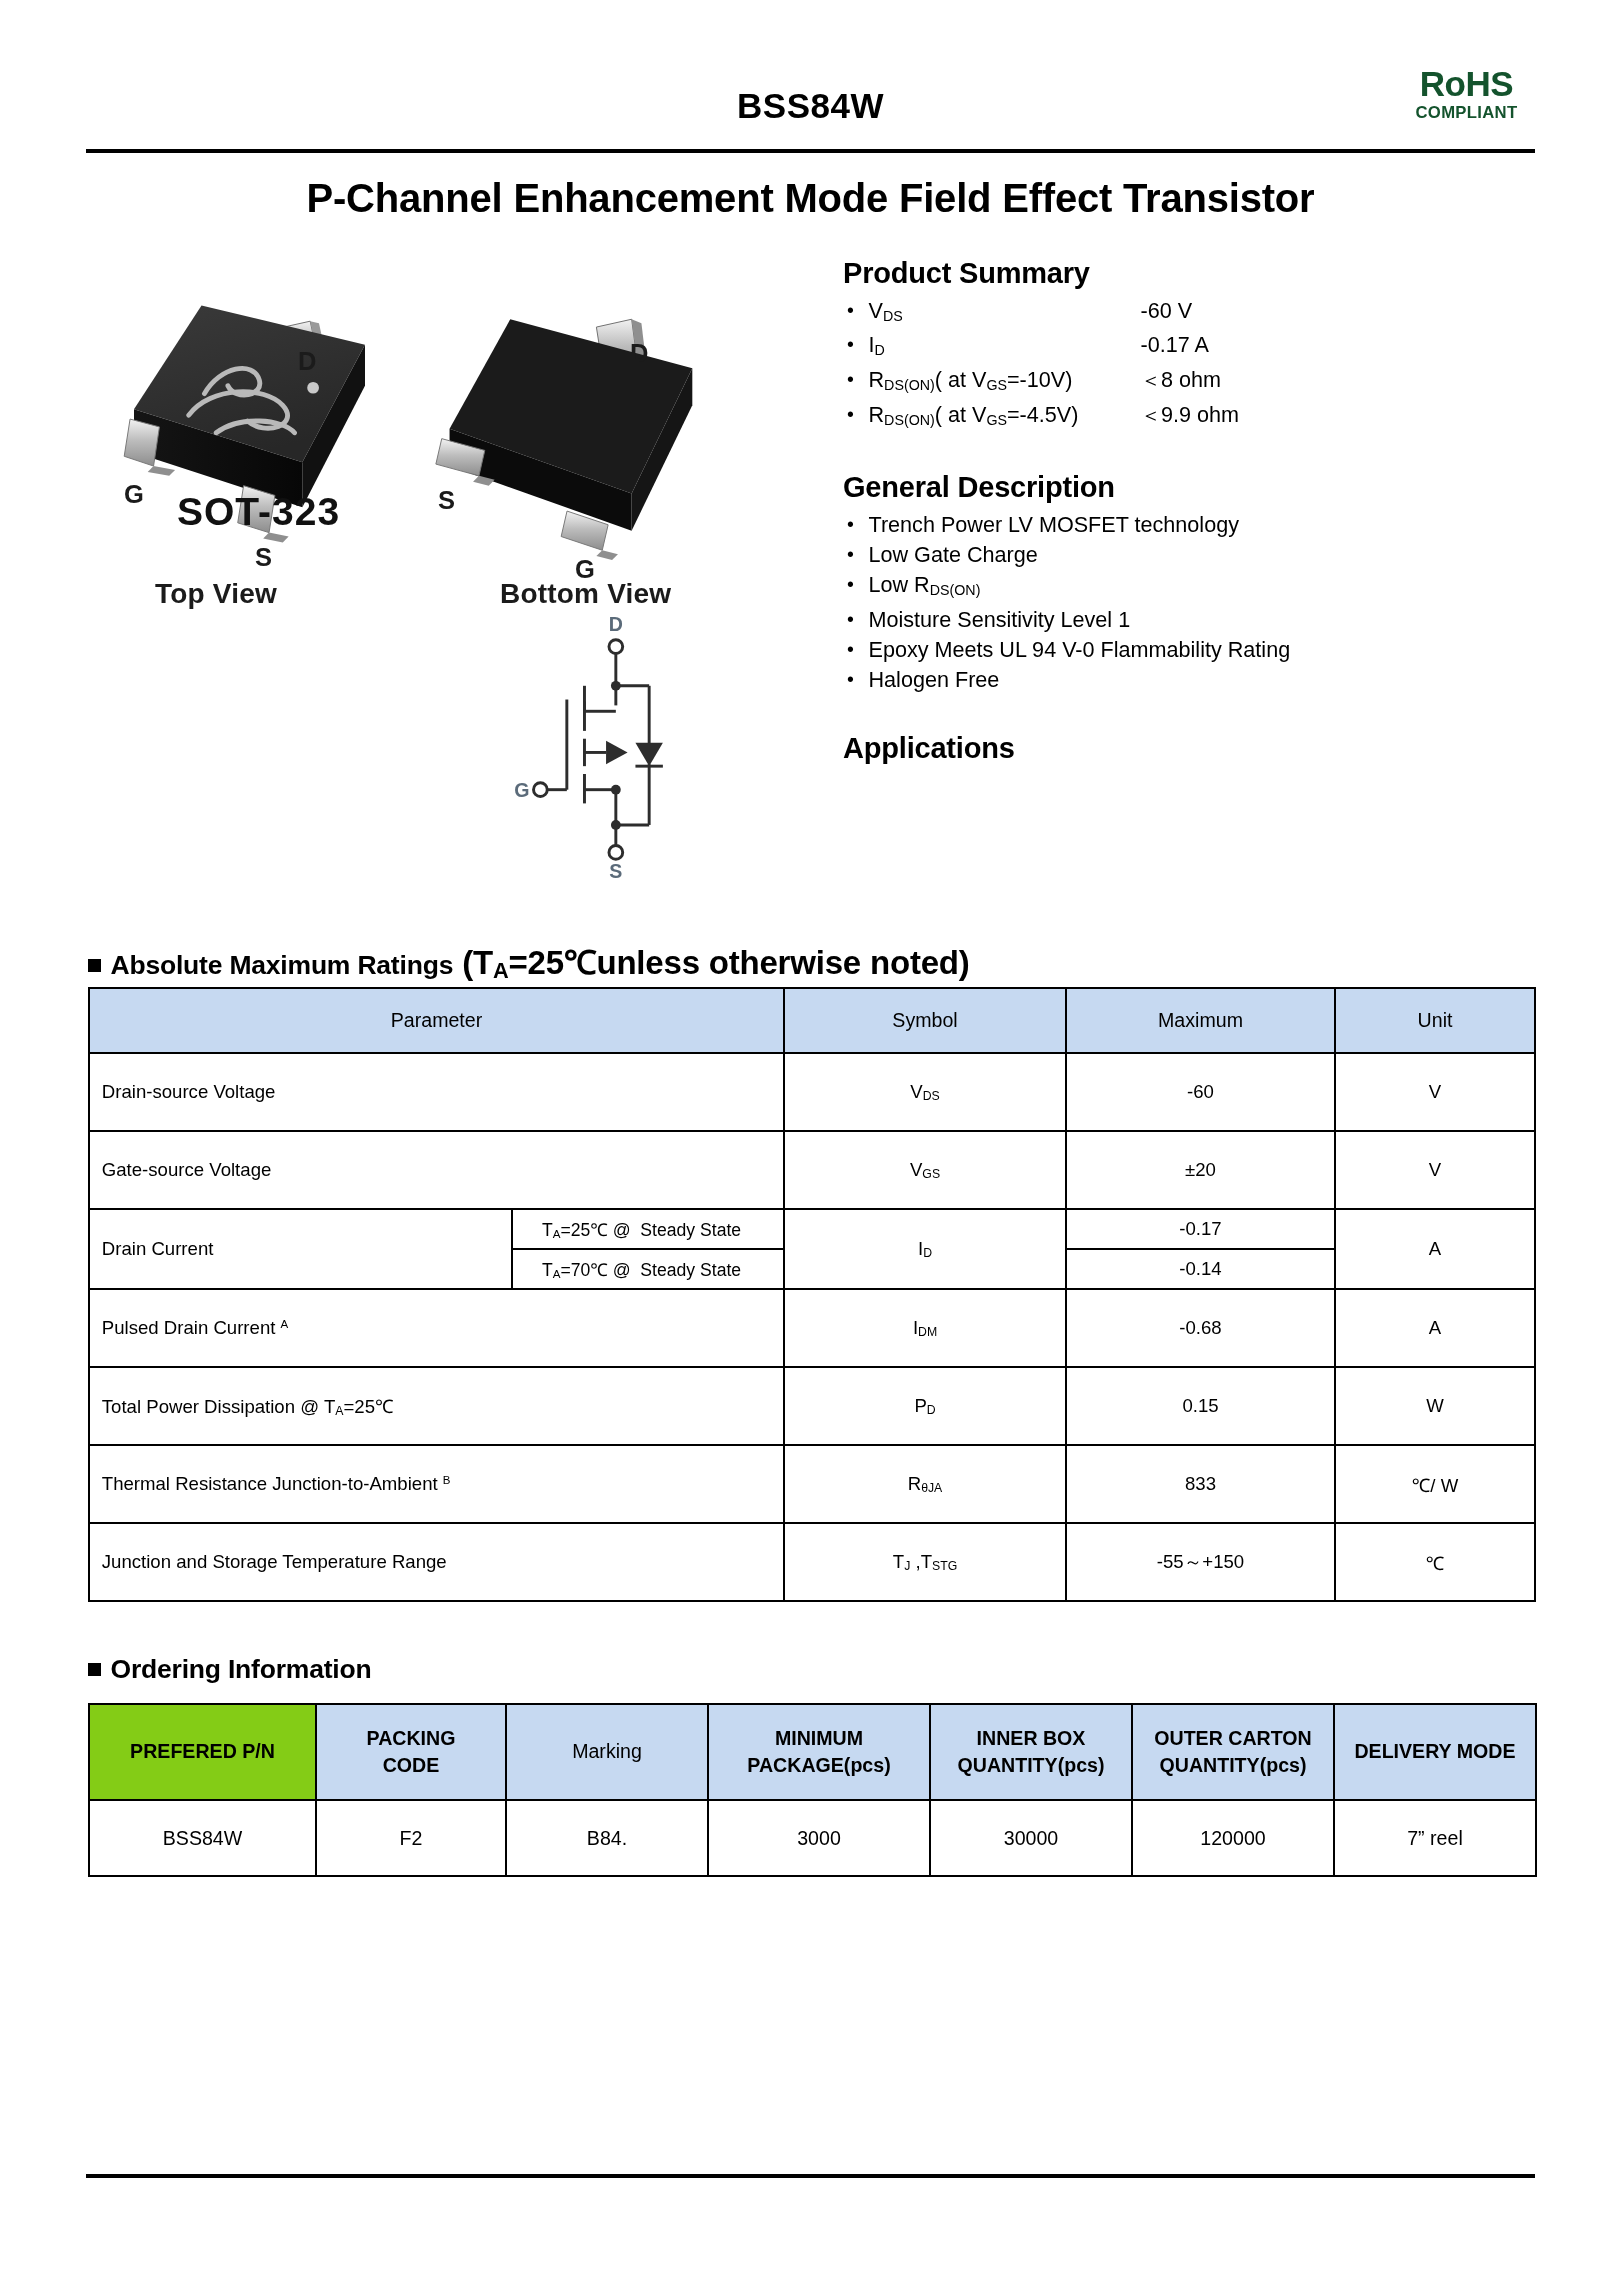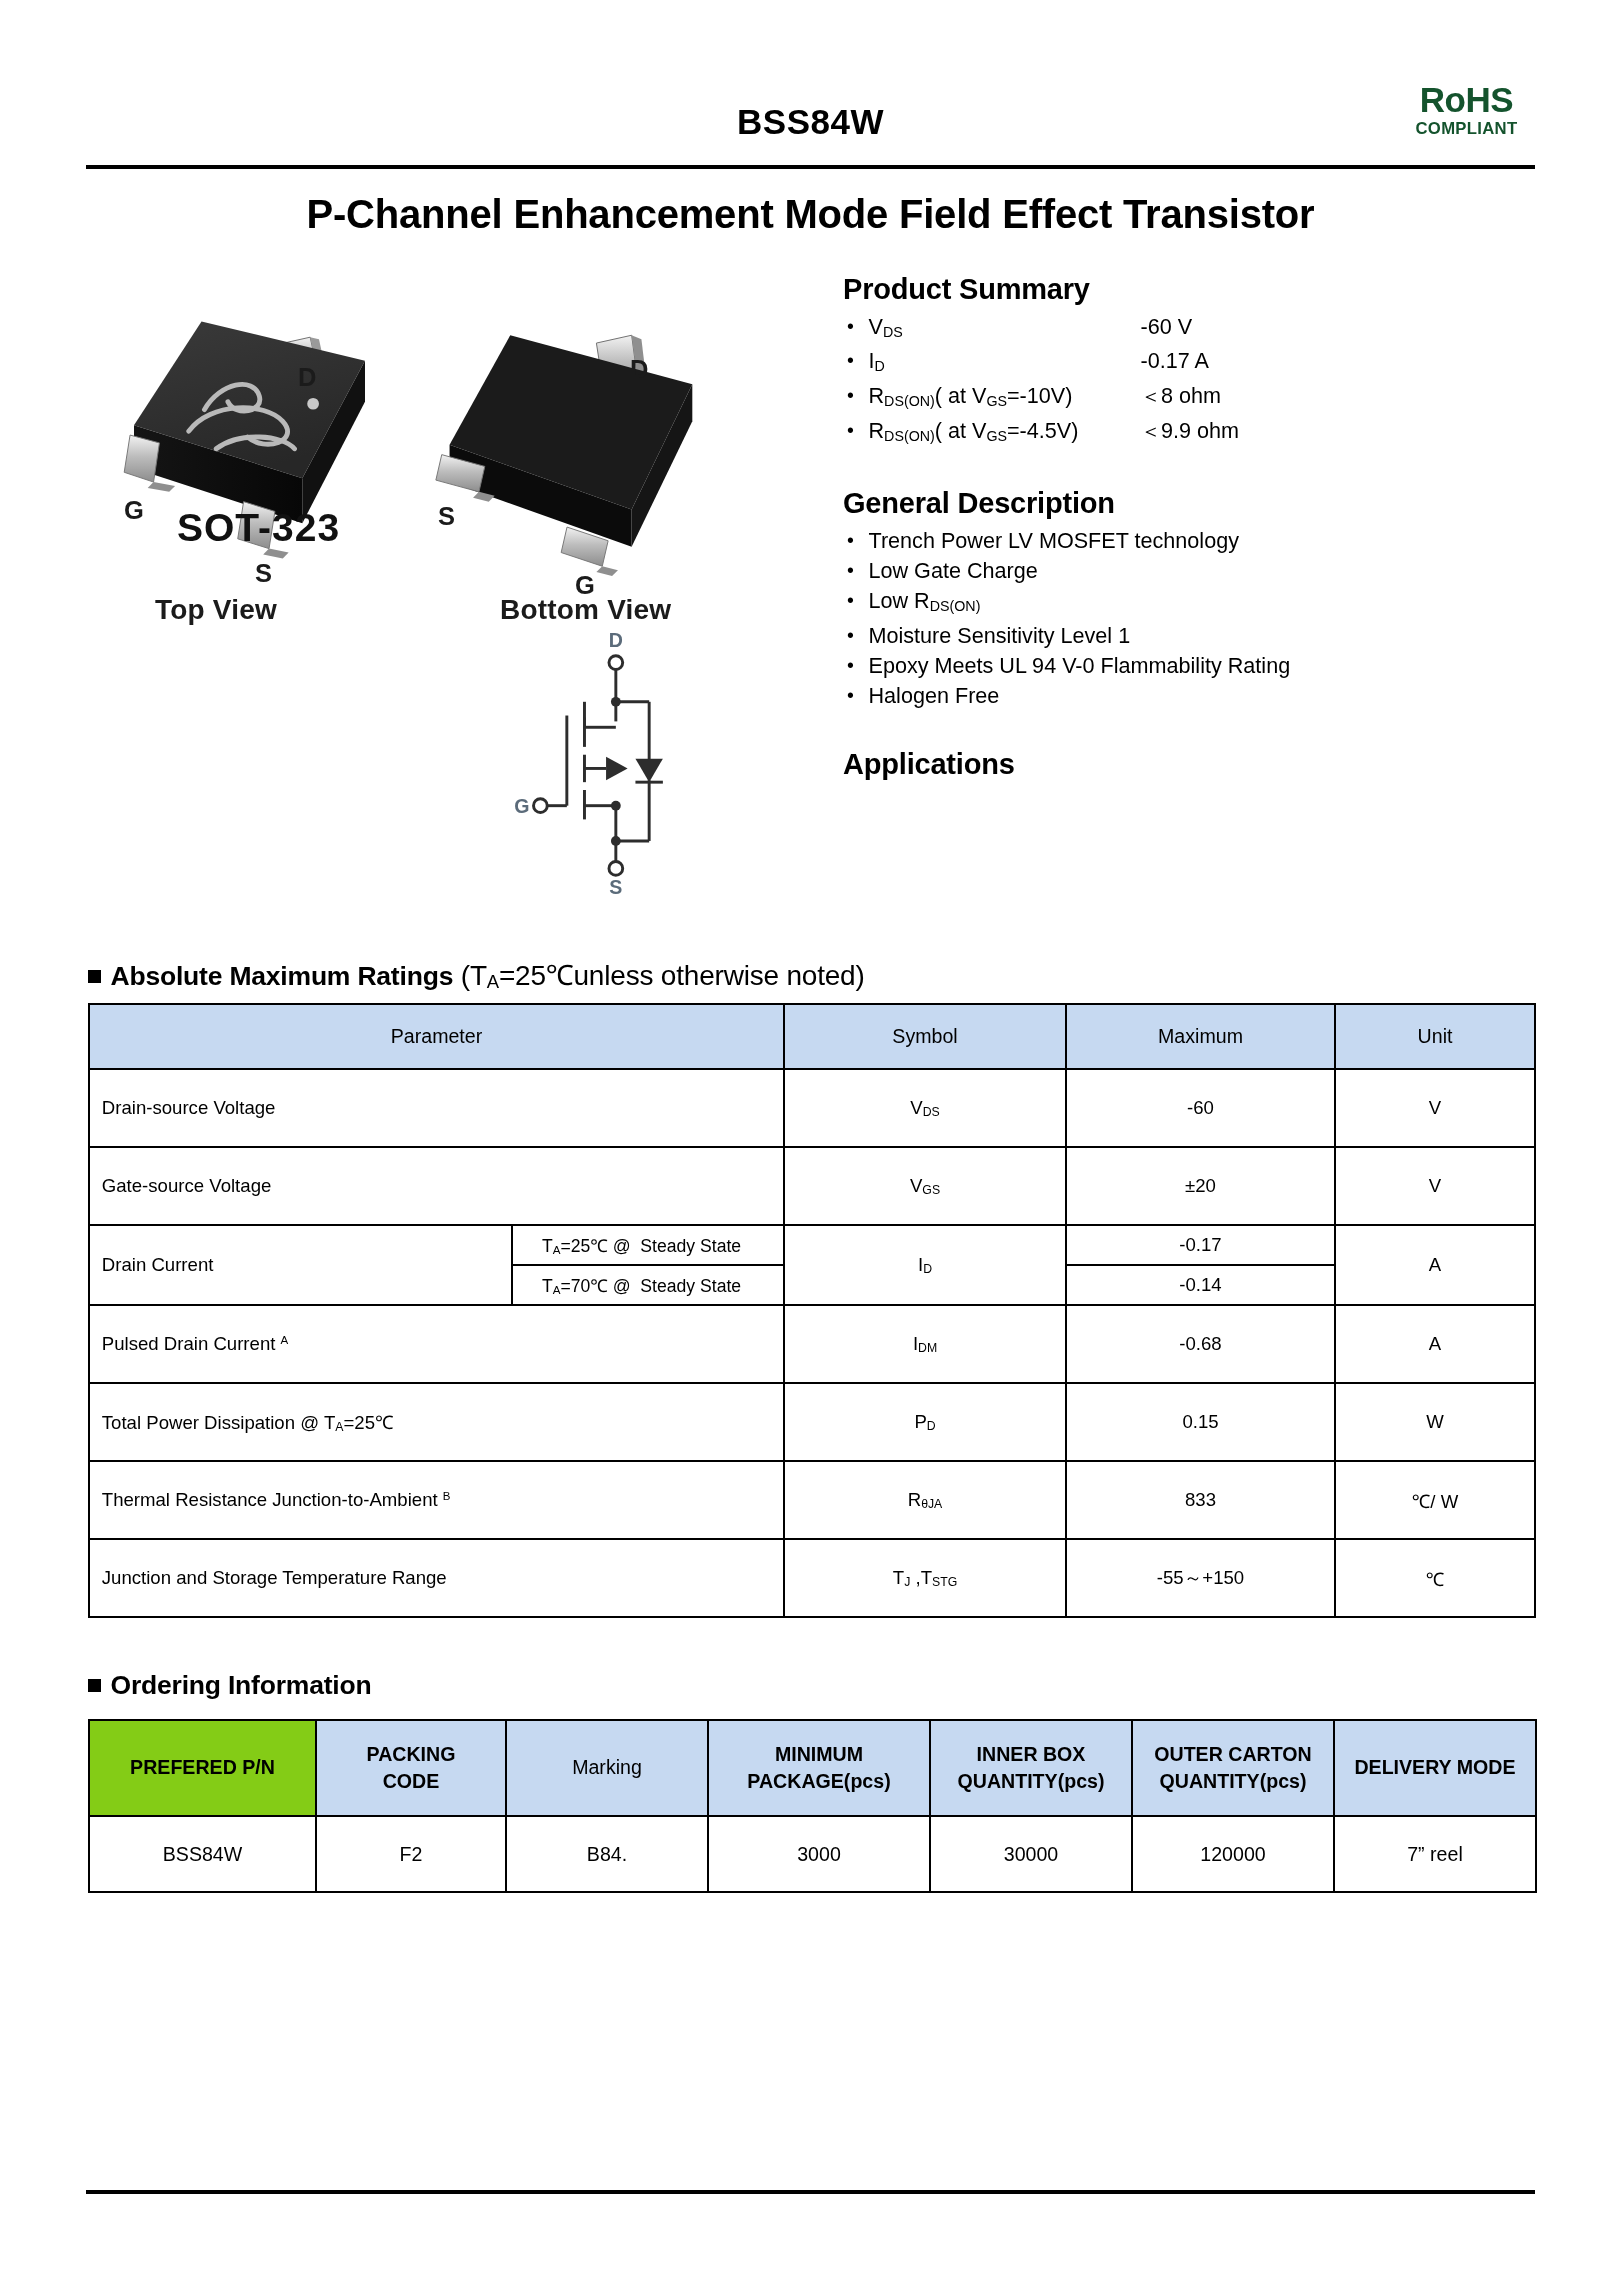--- a/index.html
+++ b/index.html
@@ -13,21 +13,20 @@
     font-family: "Liberation Sans", sans-serif;
     color: #000;
     position: relative;
     overflow: hidden;
   }
   .page {
     position: absolute;
     left: 0; top: 0;
     width: 1623px;
     height: 2138px;
-    margin-top: 16px;
   }
 
   
   .header {
     position: absolute;
     left: 86px; top: 39px;
     width: 1449px;
     height: 108px;
   }
   .part-number {
@@ -140,21 +139,21 @@
     letter-spacing: -0.2px;
     white-space: nowrap;
   }
   .block-title .sq {
     display: inline-block;
     width: 12.7px; height: 12.7px;
     background: #000;
     margin-right: 9.8px;
     vertical-align: 2px;
   }
-  .block-title .lite { font-weight: normal; font-size: 28px; }
+  .block-title .lite { font-weight: bold; font-size: 33px; }
 
   
   table {
     border-collapse: collapse;
     table-layout: fixed;
     font-size: 18.6px;
   }
   table td, table th {
     border: 2px solid #000;
     padding: 0 11.8px;

